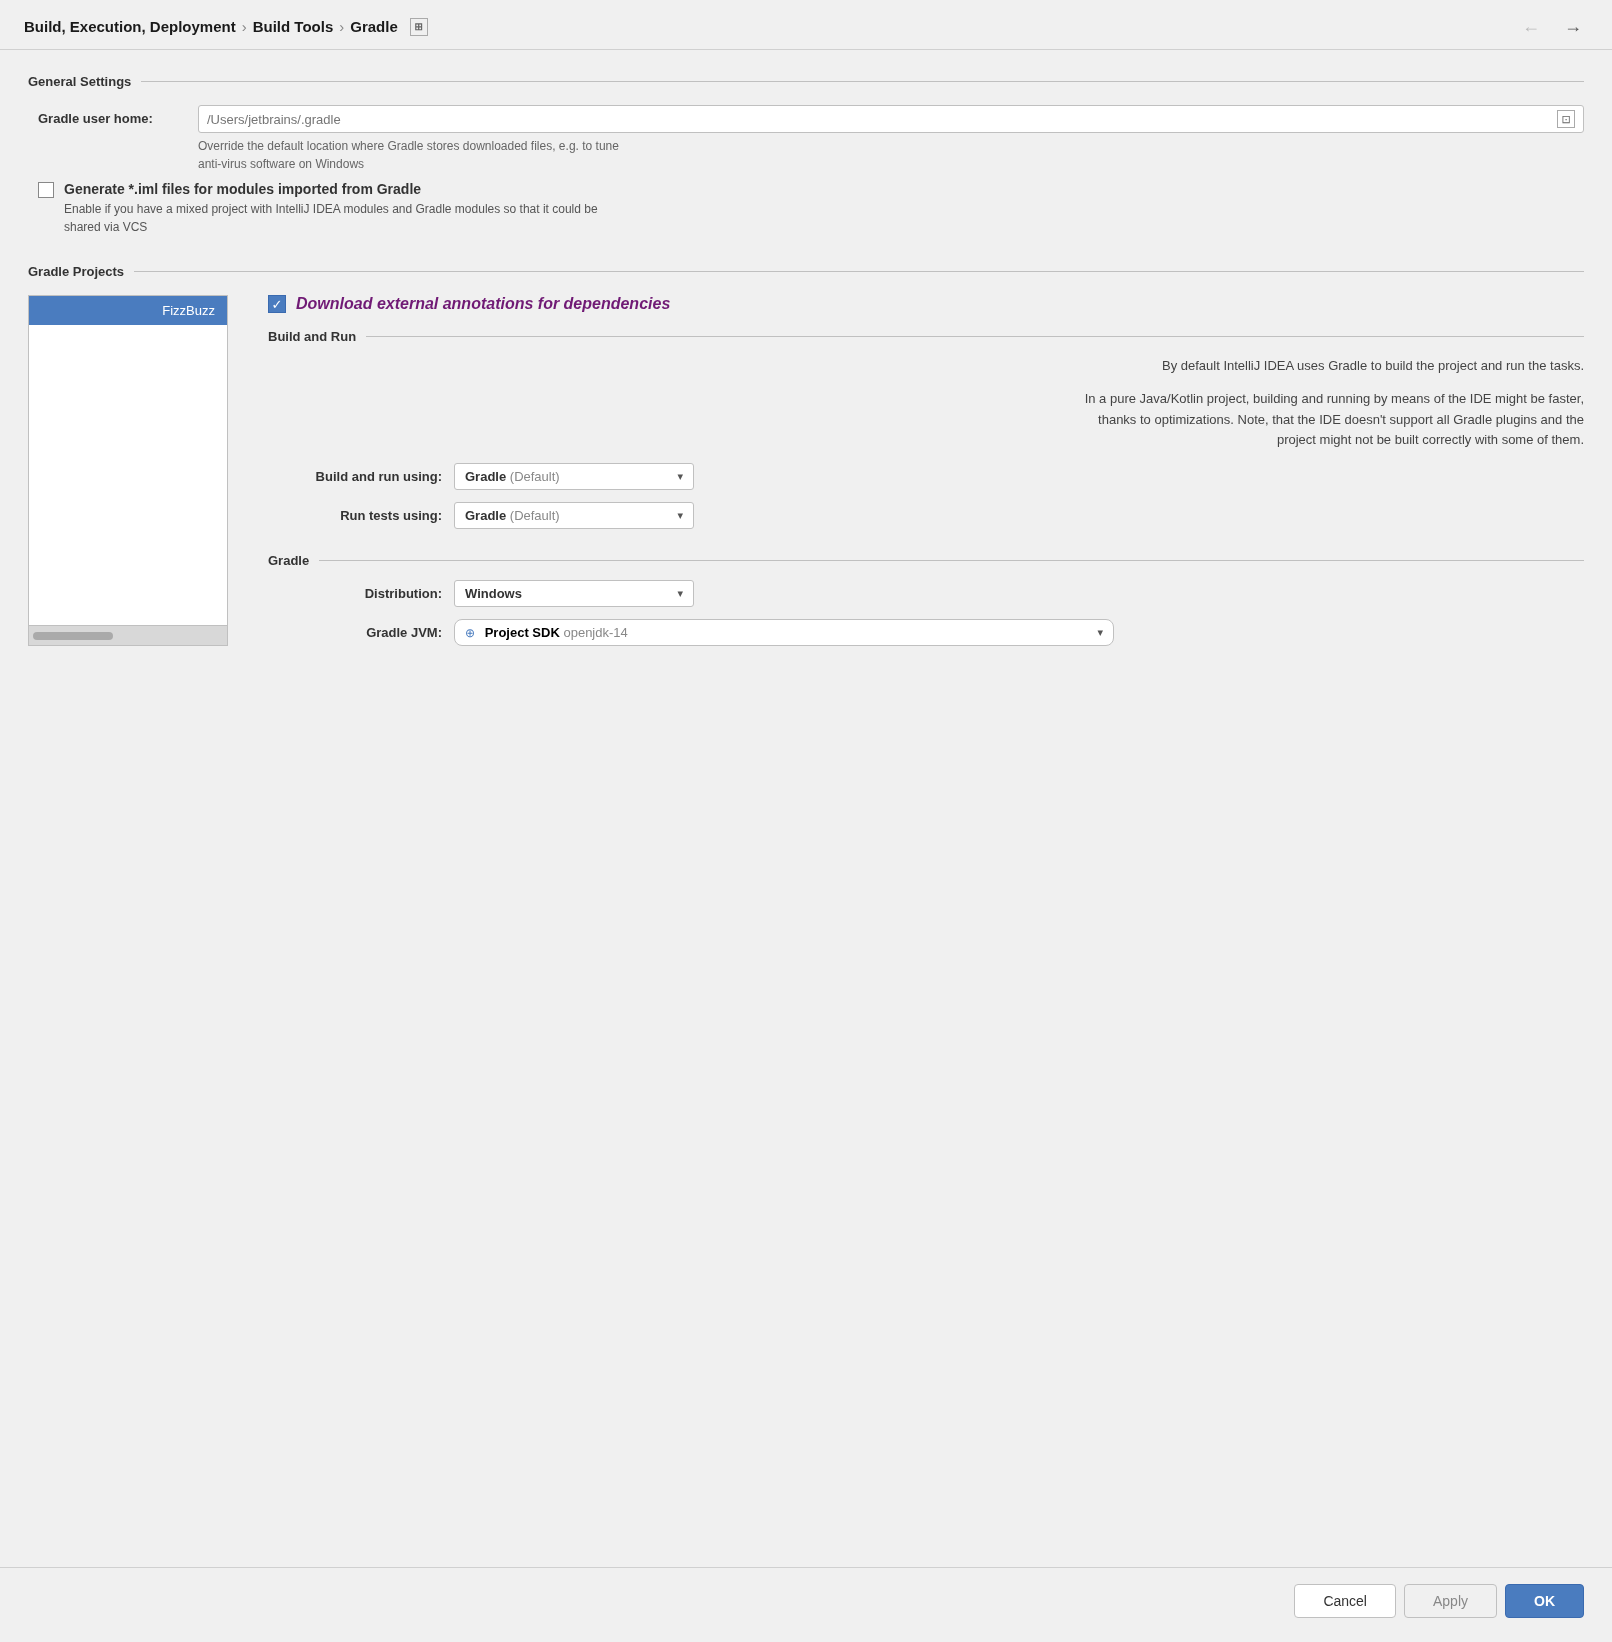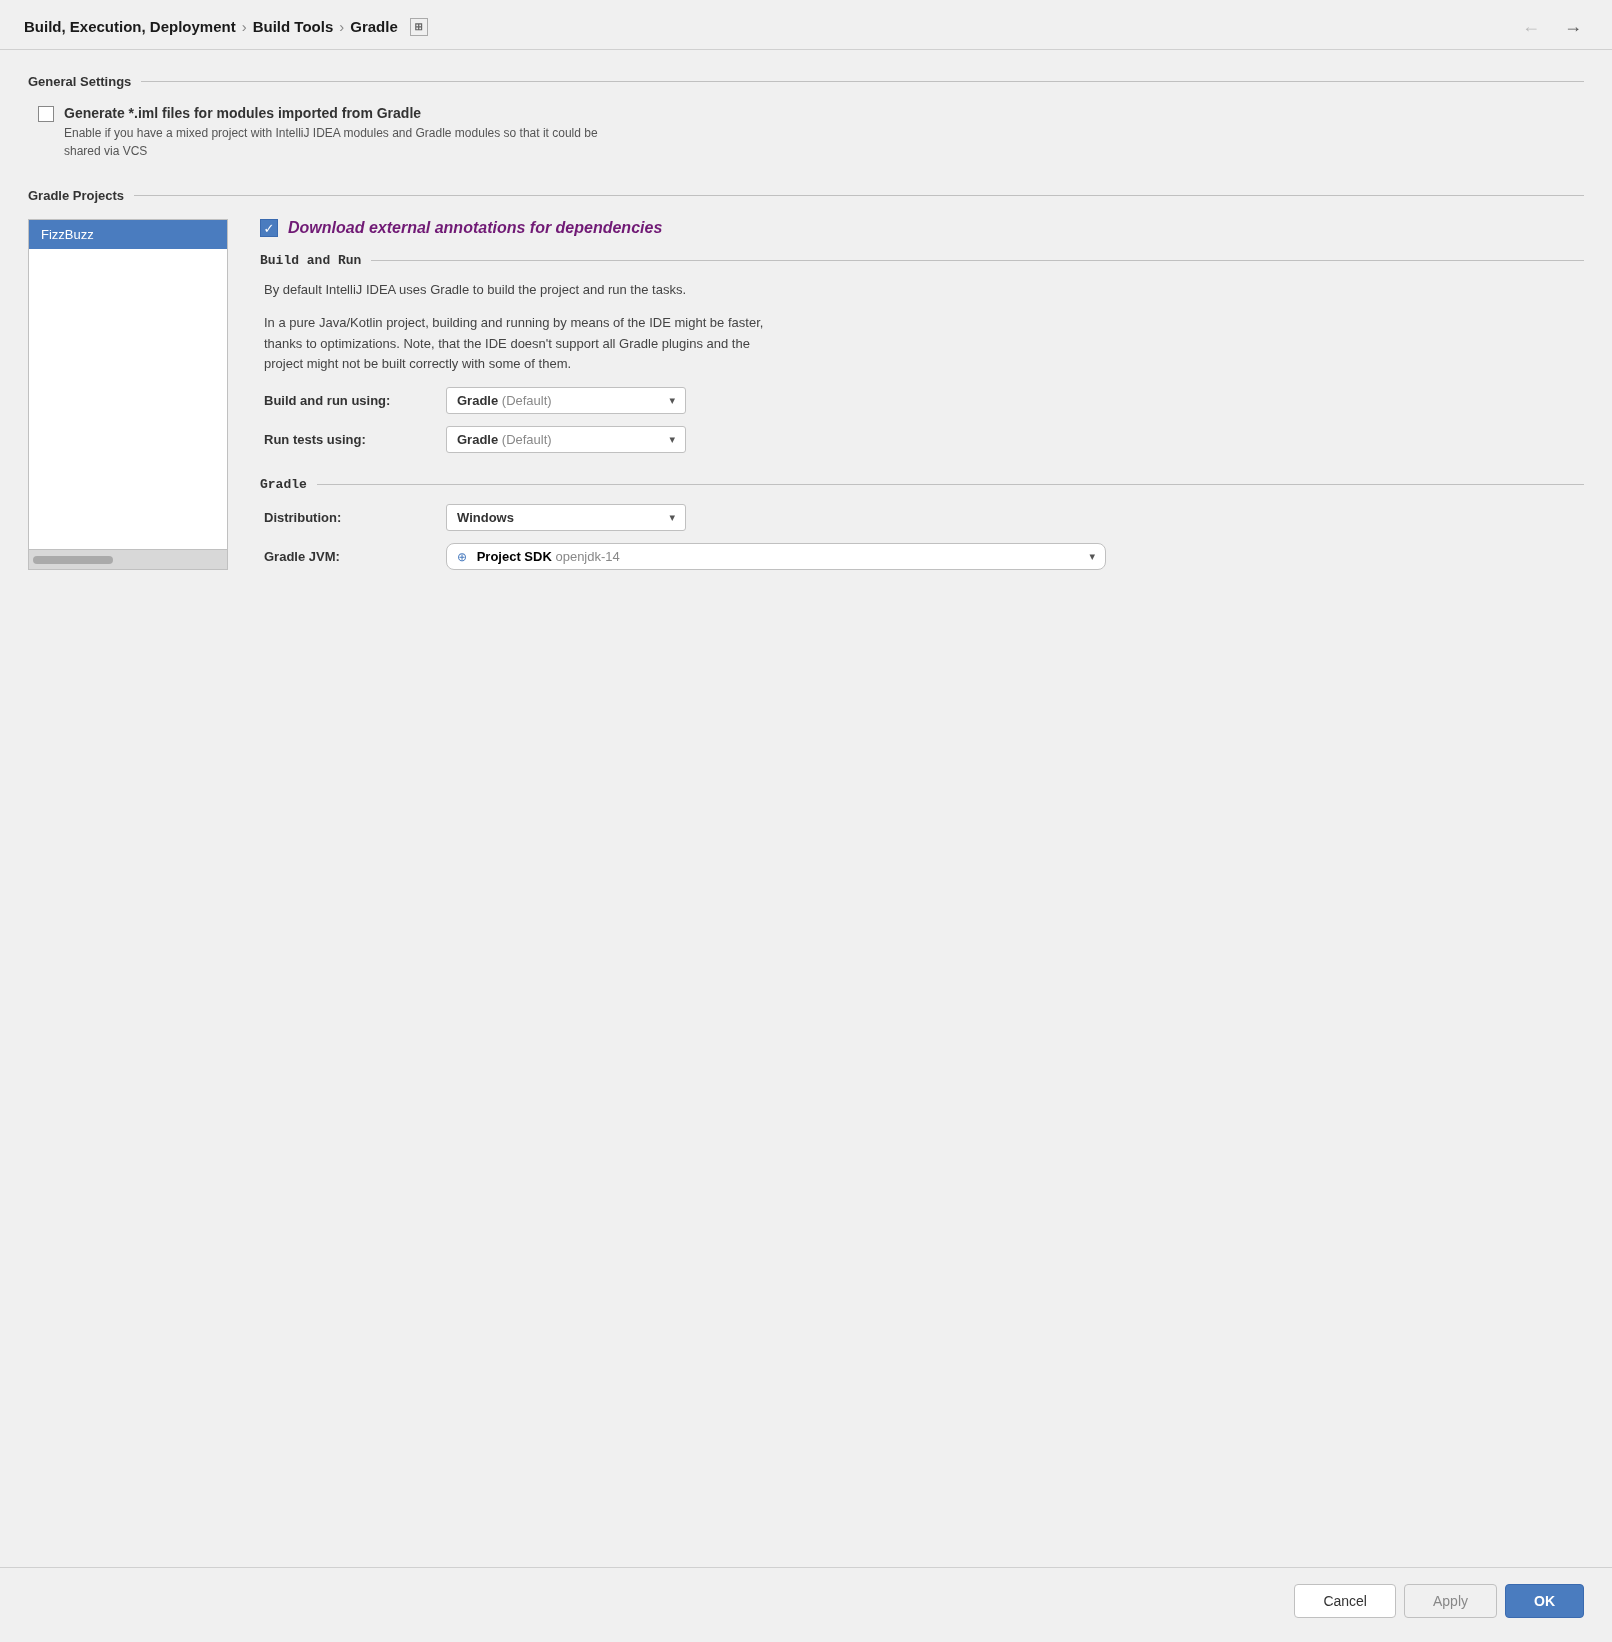--- a/index.html
+++ b/index.html
@@ -206,22 +206,23 @@
     .checkbox-hint {
       font-size: 12px;
       color: #555;
       line-height: 1.5;
       max-width: 900px;
     }
 
     
     .gradle-projects {
       display: flex;
-      gap: 8px;
-      flex: 1;
+      gap: 16px;
+      flex: 1;
+      text-align: right;
     }
 
     .project-list {
       width: 200px;
       flex-shrink: 0;
       display: flex;
       flex-direction: column;
     }
 
     .project-list-item {
@@ -281,21 +282,20 @@
     .subsection {
       display: flex;
       flex-direction: column;
       gap: 12px;
     }
 
     .subsection-header {
       display: flex;
       align-items: center;
       gap: 10px;
-      font-family: Liberation Mono, monospace;
     }
 
     .subsection-title {
       font-size: 13px;
       font-weight: 600;
       color: #333;
       white-space: nowrap;
     }
 
     .subsection-line {
@@ -428,20 +428,30 @@
   </div>
 
   <div class="content">
 
     <div class="general-settings">
       <div class="section-header">
         <span class="section-title">General Settings</span>
         <div class="section-line"></div>
       </div>
 
+      <div class="field-row">
+        <div class="field-label">Gradle user home:</div>
+        <div class="field-content">
+          <div class="text-input-wrapper">
+            <input class="text-input" type="text" placeholder="/Users/jetbrains/.gradle" style="">
+            <div class="browse-icon">⊡</div>
+          </div>
+          <div class="field-hint">Override the default location where Gradle stores downloaded files, e.g. to tune<br>anti-virus software on Windows</div>
+        </div>
+      </div>
 
       <div class="checkbox-row">
         <div class="checkbox"></div>
         <div class="checkbox-label-group">
           <span class="checkbox-label">Generate *.iml files for modules imported from Gradle</span>
           <span class="checkbox-hint">Enable if you have a mixed project with IntelliJ IDEA modules and Gradle modules so that it could be<br>shared via VCS</span>
         </div>
       </div>
     </div>
 

